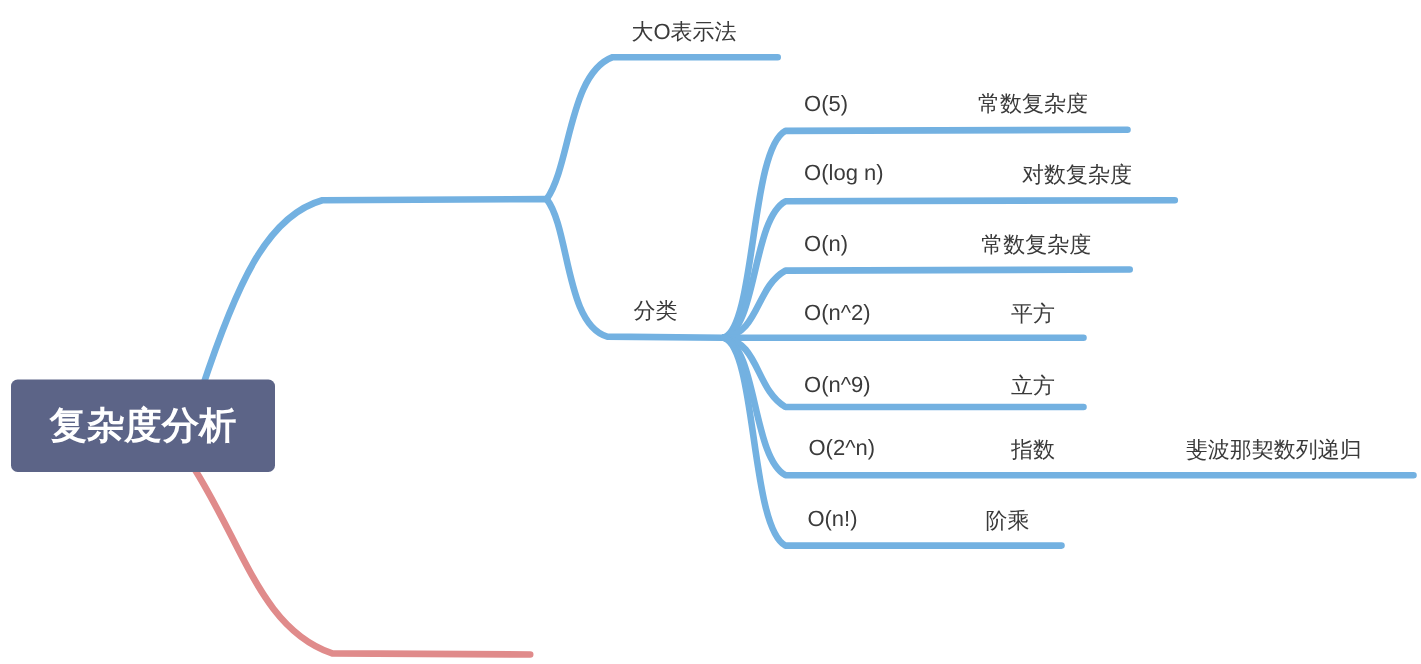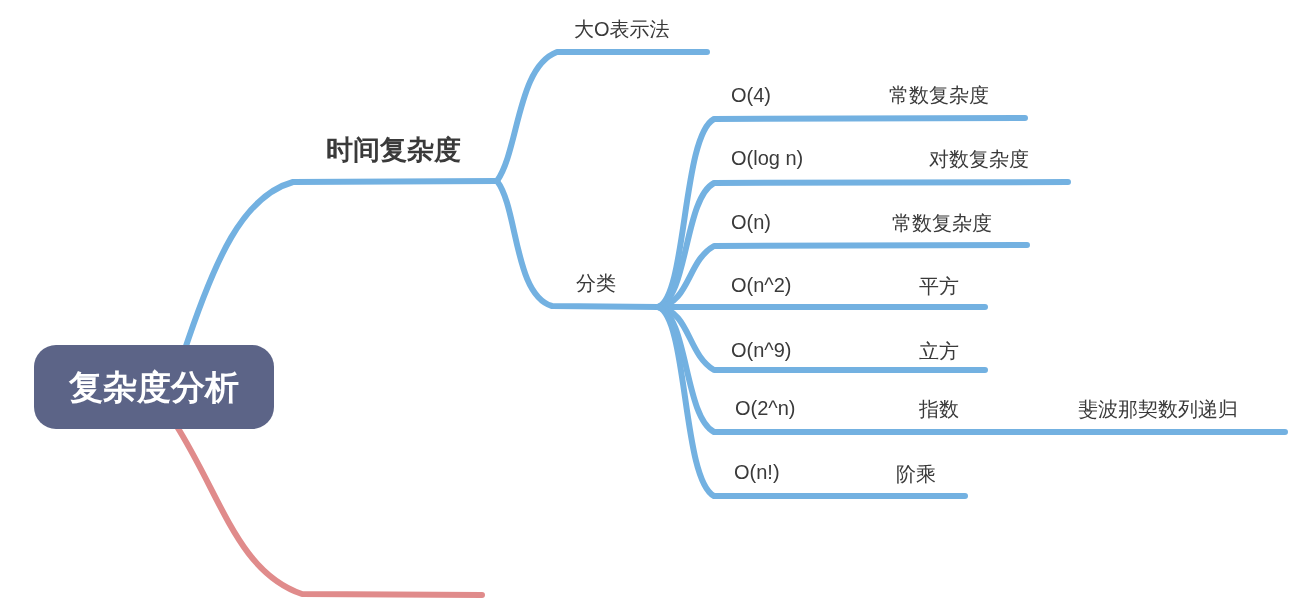--- a/index.html
+++ b/index.html
@@ -28,22 +28,22 @@
     font-size:20px;line-height:24px;
     color:var(--label_text,#3a3a3a);
     white-space:nowrap;
     cursor:default;
   }
   .lbl.bold{font-weight:bold;font-size:27px;line-height:27px;}
   #root-node{
     position:absolute;left:10px;top:345px;
     width:240px;height:84px;
     background:var(--root_bg,#5c6487);
-    border-radius:22px;
-    display:flex;align-items:center;justify-content:center;margin-left:24px;
+    border-radius:6px;
+    display:flex;align-items:center;justify-content:center;
   }
   #root-node .root-text{
     color:var(--root_text,#fff);
     font-weight:bold;font-size:34px;line-height:34px;
     white-space:nowrap;
   }
 </style>
 </head>
 <body>
 
@@ -60,27 +60,26 @@
     <path class="blue" d="M 658 307 C 690 311 687 354 714 370 L 985 370"></path>
     <path class="blue" d="M 658 307 C 688 315 684 416 714 432 L 1285 432"></path>
     <path class="blue" d="M 658 307 C 688 317 682 479 714 496 L 965 496"></path>
     <path class="red" d="M 176 425 C 222 498 238 572 302 594 L 482 595"></path>
   </svg>
 
   <div id="root-node">
     <span class="root-text">复杂度分析</span>
   </div>
 
-  <div class="lbl bold" style="left:326px;top:137px">时间复杂度</div>
 
   <div class="lbl" style="left:574px;top:17px">大O表示法</div>
 
   <div class="lbl" style="left:576px;top:271px">分类</div>
 
-  <div class="lbl" style="left:731px;top:83px">O(4)</div>
+  <div class="lbl" style="left:731px;top:83px">O(5)</div>
   <div class="lbl" style="left:889px;top:83px">常数复杂度</div>
 
   <div class="lbl" style="left:731px;top:146px">O(log n)</div>
   <div class="lbl" style="left:929px;top:147px">对数复杂度</div>
 
   <div class="lbl" style="left:731px;top:210px">O(n)</div>
   <div class="lbl" style="left:892px;top:211px">常数复杂度</div>
 
   <div class="lbl" style="left:731px;top:273px">O(n^2)</div>
   <div class="lbl" style="left:919px;top:274px">平方</div>

